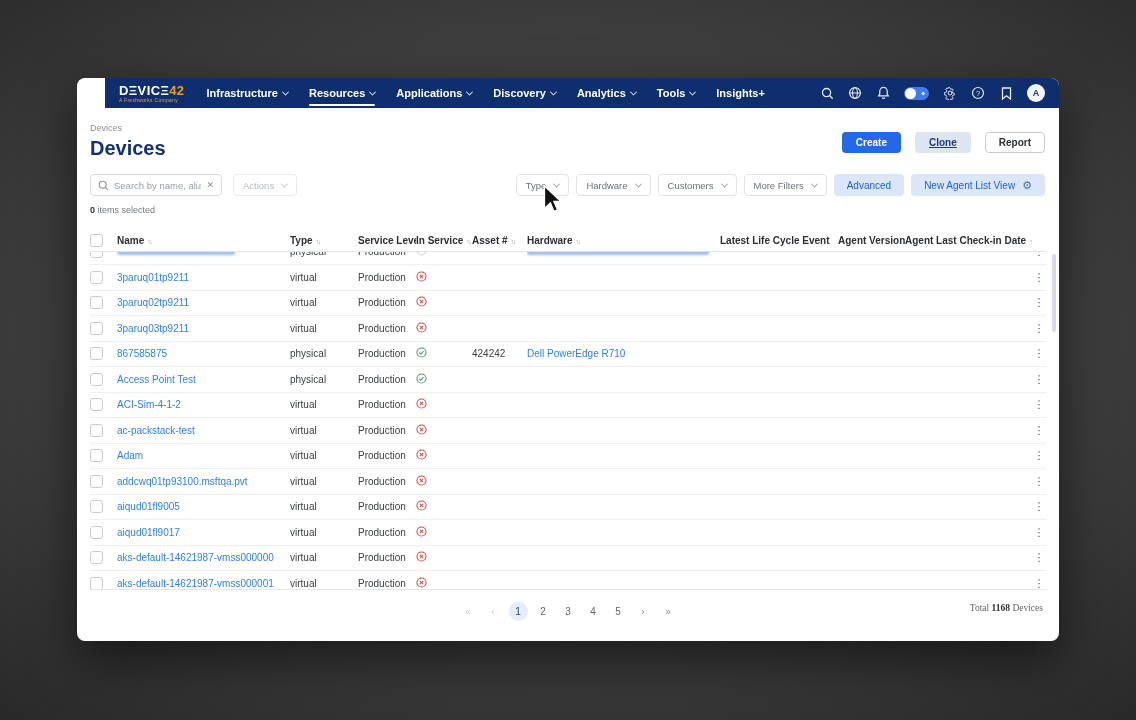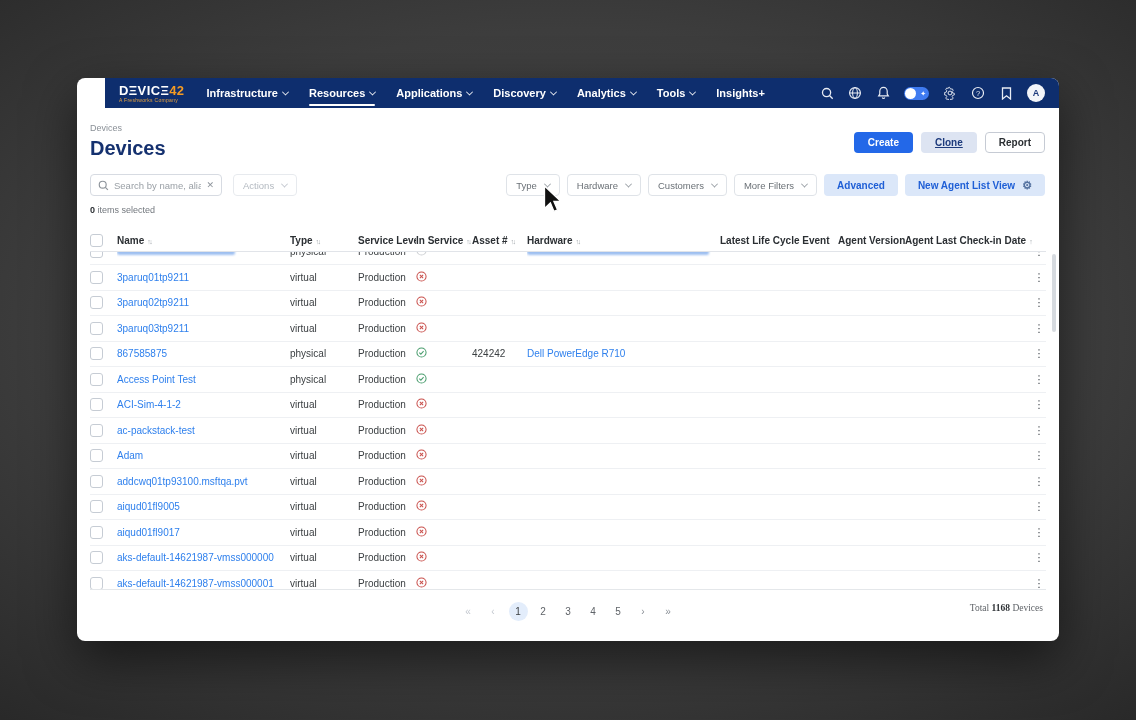--- a/index.html
+++ b/index.html
@@ -30,37 +30,37 @@
   .nav-ic { width:14px; height:14px; display:flex; align-items:center; justify-content:center; cursor:pointer; }
   .toggle { width:25px; height:13px; border-radius:7px; background:#3f7bf0; position:relative; cursor:pointer; }
   .toggle-knob { position:absolute; left:1px; top:1px; width:11px; height:11px; border-radius:50%; background:#fff; }
   .toggle-star { position:absolute; right:3px; top:1px; font-size:7px; color:#fff; line-height:11px; }
   .avatar { width:18px; height:18px; border-radius:50%; background:#f3f5f9; color:#1d3a7c; font-size:9px; font-weight:bold;
     display:flex; align-items:center; justify-content:center; cursor:pointer; }
   
   .content { position:relative; height:533px; }
   .breadcrumb { position:absolute; top:15px; left:13px; font-size:9px; color:#8a9097; }
   .page-title { position:absolute; top:29px; left:13px; font-size:20px; font-weight:bold; color:#15316f; }
-  .hdr-buttons { position:absolute; top:24px; right:14px; display:flex; gap:8px; }
+  .hdr-buttons { position:absolute; top:24px; right:14px; display:flex; gap:14px; }
   .btn { height:21px; padding:0 13px; border-radius:4px; font-size:10px; font-weight:600; display:flex; align-items:center; cursor:pointer; border:1px solid transparent; }
   .btn-primary { background:#2368e8; color:#fff; }
   .btn-soft { background:#dde4f2; color:#1d3a7c;text-decoration:underline; }
   .btn-outline { background:#fff; color:#2b2f33; border-color:#c6cbd4; }
   
   .toolbar { position:absolute; top:66px; left:13px; right:14px; height:22px; display:flex; align-items:center; }
   .searchbox { width:132px; height:22px; border:1px solid #d7dbe2; border-radius:4px; display:flex; align-items:center; padding:0 7px; gap:5px; background:#fff; }
   .searchbox input { border:none; outline:none; flex:1; min-width:0; font-size:9.5px; color:#3c4043; font-family:inherit; background:transparent; }
   .searchbox input::placeholder { color:#9aa0a6; }
   .clear-x { font-size:9px; color:#8f959c; cursor:pointer; }
   .dd { height:22px; border:1px solid #dfe3e8; border-radius:4px; background:#fff; display:flex; align-items:center; gap:8px;
     padding:0 9px; font-size:9.5px; color:#6a7076; cursor:pointer; white-space:nowrap; }
   .dd .chev { border-color:#9aa0a6; }
   .dd.disabled { color:#b3b9c0; border-color:#e7eaee; margin-left:11px; }
   .filters { margin-left:auto; display:flex; align-items:center; gap:7px; }
-  .pill { height:22px; border-radius:4px; background:#dbe7f9; color:#1f5fd6; font-size:10px; font-weight:700;
+  .pill { height:22px; border-radius:4px; background:#dbe7f9; color:#1f5fd6; font-size:10px; font-weight:400;
     display:flex; align-items:center; gap:7px; padding:0 13px; cursor:pointer; white-space:nowrap; }
   .pill .gear-sm { color:#54719f; font-size:11px; line-height:1; }
   .selected-line { position:absolute; top:97px; left:13px; font-size:9px; color:#73787e; }
   .selected-line b { color:#2b2f33; }
   
   .thead { position:absolute; top:122px; left:13px; right:13px; height:22px; display:flex; align-items:center;
     border-bottom:1px solid #e1e4e9; font-size:10px; font-weight:700; color:#2b2f33; }
   .tbody { position:absolute; top:144px; left:13px; right:13px; height:338px; overflow:hidden; border-bottom:1px solid #e4e7ea; }
   .trow { display:flex; align-items:center; height:25.5px; border-bottom:1px solid #eef0f3; font-size:10px; color:#3c4043; }
   .c { flex:0 0 auto; overflow:hidden; white-space:nowrap; }

